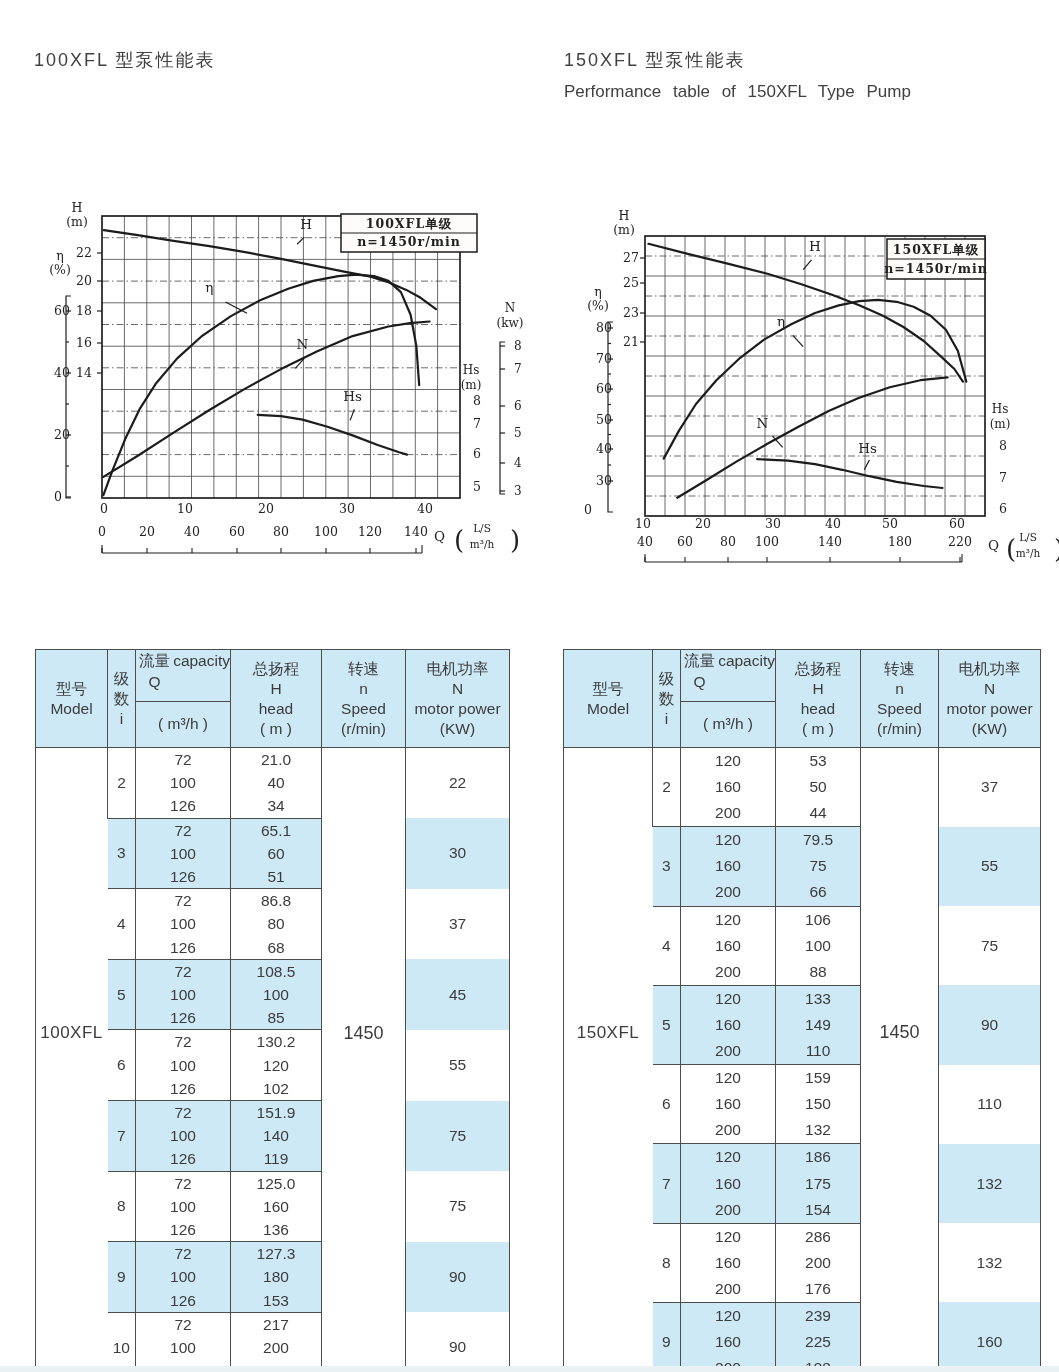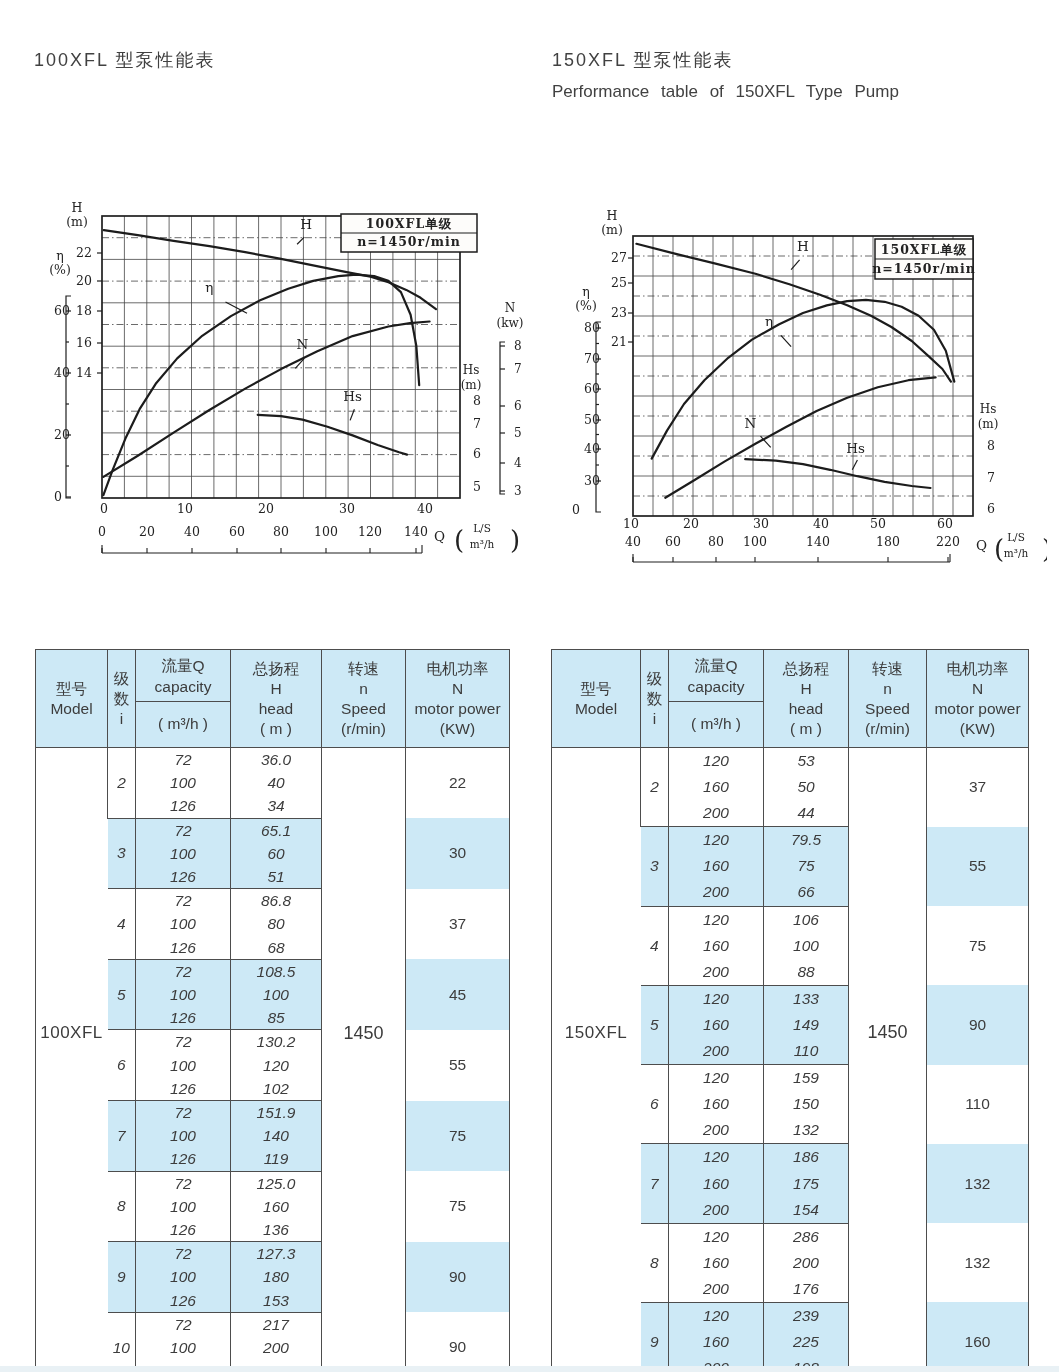--- a/index.html
+++ b/index.html
@@ -1,44 +1,44 @@
 <!DOCTYPE html>
 <html><head>
 <meta charset="utf-8">
 <style>
   html,body{margin:0;padding:0;background:#fff;}
   .page{position:relative;width:1059px;height:1372px;background:#ffffff;overflow:hidden;
         font-family:"Liberation Sans",sans-serif;color:#3c3c3c;}
   .col{position:absolute;top:0;height:1180px;margin-top:36px;}
   .col.left{left:30px;width:500px;}
-  .col.right{left:548px;width:499px;}
+  .col.right{left:560px;width:499px;}
   .titles{position:absolute;top:12px;left:4px;}
   .title-cn{font-size:18px;letter-spacing:2px;color:#414141;font-weight:500;}
   .title-en{font-size:17px;margin-top:10px;word-spacing:7px;color:#414141;}
   .chart{position:absolute;left:0;}
   .c1{top:160px;}
   .c2{top:158px;}
   .tbl{position:absolute;}
   .t100{top:613px;left:5px;}
   .t150{top:613px;left:3px;}
 
   table{border-collapse:collapse;table-layout:fixed;font-size:15.5px;color:#3c3c3c;
         border:1.5px solid #4d4d4d;}
   th,td{padding:0;text-align:center;vertical-align:middle;font-weight:400;}
   th+th, td+td{border-left:1.2px solid #4d4d4d;}
   thead th{background:#cde9f6;border-bottom:1.2px solid #4d4d4d;height:97px;}
   tr.alt{background:#cde9f6;}
-  tbody td.sep{border-top:1.1px solid #4d4d4d;font-style:italic;}
+  tbody td.sep{border-top:1.1px solid #4d4d4d;}
   tbody tr.first td.sep{border-top:none;}
   td.model-cell,td.speed-cell{background:transparent;text-decoration:underline;}
   .model-cell span{font-size:17px;letter-spacing:0.5px;position:relative;top:-32px;display:inline-block;}
   .speed-cell span{font-size:18px;position:relative;top:-32px;display:inline-block;}
   th .hl{line-height:20px;font-size:15.5px;}
   th.c-cap{vertical-align:top;}
-  .cap-top{height:51px;border-bottom:1.2px solid #4d4d4d;display:flex;flex-direction:column;justify-content:center;}
+  .cap-top{height:51px;border-bottom:1.2px solid #4d4d4d;display:flex;flex-direction:row;justify-content:center;}
   .cap-top div{line-height:21px;}
   .cap-unit{height:44px;display:flex;align-items:center;justify-content:center;}
   .t100 .num-lines div{line-height:23.2px;}
   .t150 .num-lines div{line-height:26.1px;}
   .bottom-strip{position:absolute;left:0;bottom:0;width:1059px;height:6px;background:#e9f1f5;}
 </style>
 </head>
 <body>
 
 <div class="page">
@@ -238,21 +238,21 @@
           <tbody>
             <tr class="grp first">
               <td class="model-cell" rowspan="9"><span>100XFL</span></td>
               <td class="sep c-stage">2</td>
               <td class="sep c-cap num-lines">
                 <div>72</div>
                 <div>100</div>
                 <div>126</div>
               </td>
               <td class="sep c-head num-lines">
-                <div>36.0</div>
+                <div>21.0</div>
                 <div>40</div>
                 <div>34</div>
               </td>
               <td class="speed-cell" rowspan="9"><span>1450</span></td>
               <td class="c-pow">22</td>
             </tr>
             <tr class="grp alt">
               <td class="sep c-stage">3</td>
               <td class="sep c-cap num-lines">
                 <div>72</div>

